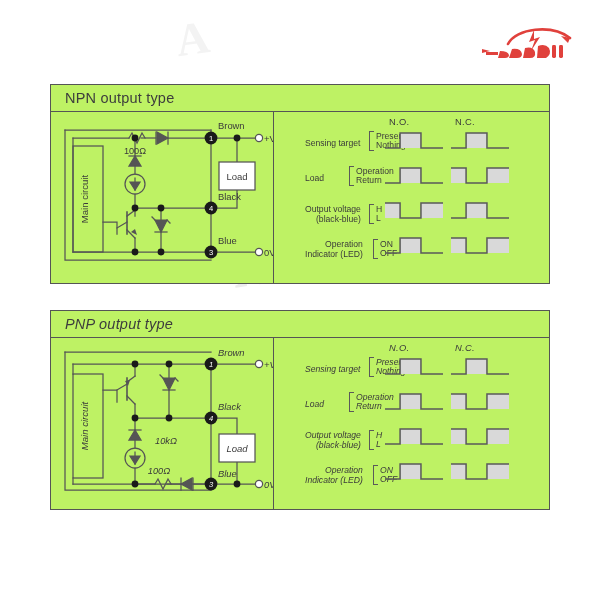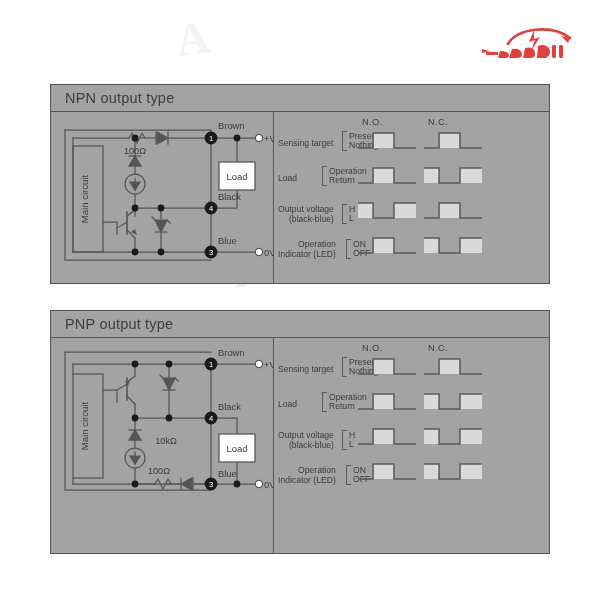--- a/index.html
+++ b/index.html
@@ -13,29 +13,29 @@
   
   .logo{position:absolute;left:478px;top:18px;width:110px;height:48px;}
   .logo svg{display:block;}
   .wm{position:absolute;color:#ececec;font-size:58px;font-weight:700;
       font-family:"Liberation Serif",serif;user-select:none;}
   .wm1{left:232px;top:232px;transform:rotate(-8deg);}
   .wm2{left:176px;top:12px;transform:rotate(-8deg);font-size:46px;color:#f3f3f3;}
 
   
   .panel{position:absolute;left:50px;width:500px;
-         border:1.4px solid #555;box-sizing:border-box;background:#a3a3a3;}
+         border:1.4px solid #555;box-sizing:border-box;background:#bef264;}
   #panel-npn{top:84px;height:200px;}
-  #panel-pnp{top:310px;height:244px;}
+  #panel-pnp{top:310px;height:200px;font-style:italic;}
   .panel-title{height:26px;border-bottom:1.4px solid #555;
                display:flex;align-items:center;padding-left:14px;
                font-size:14.5px;color:#3d3d3d;letter-spacing:.2px;}
   .panel-body{display:flex;height:calc(100% - 26px);}
   .circuit-col{width:222px;border-right:1.4px solid #555;position:relative;}
-  .timing-col{flex:1;position:relative;}
+  .timing-col{flex:1;position:relative;margin-left:27px;}
 
   
   .circuit-col svg,.timing-col svg{position:absolute;left:0;top:0;}
 
   
   .tim-label{position:absolute;font-size:8.6px;color:#3a3a3a;line-height:1.15;
              white-space:nowrap;text-align:right;}
   .tim-label .l1{display:block;}
   .brk{position:absolute;font-size:8.6px;color:#3a3a3a;line-height:1.12;
        white-space:nowrap;display:flex;align-items:center;gap:1px;}

